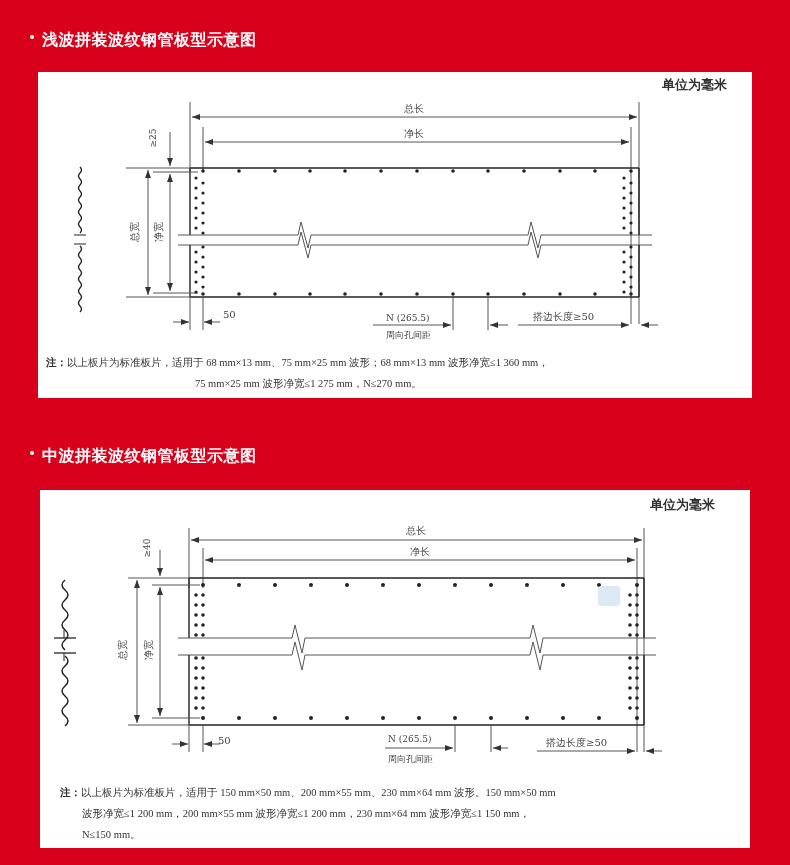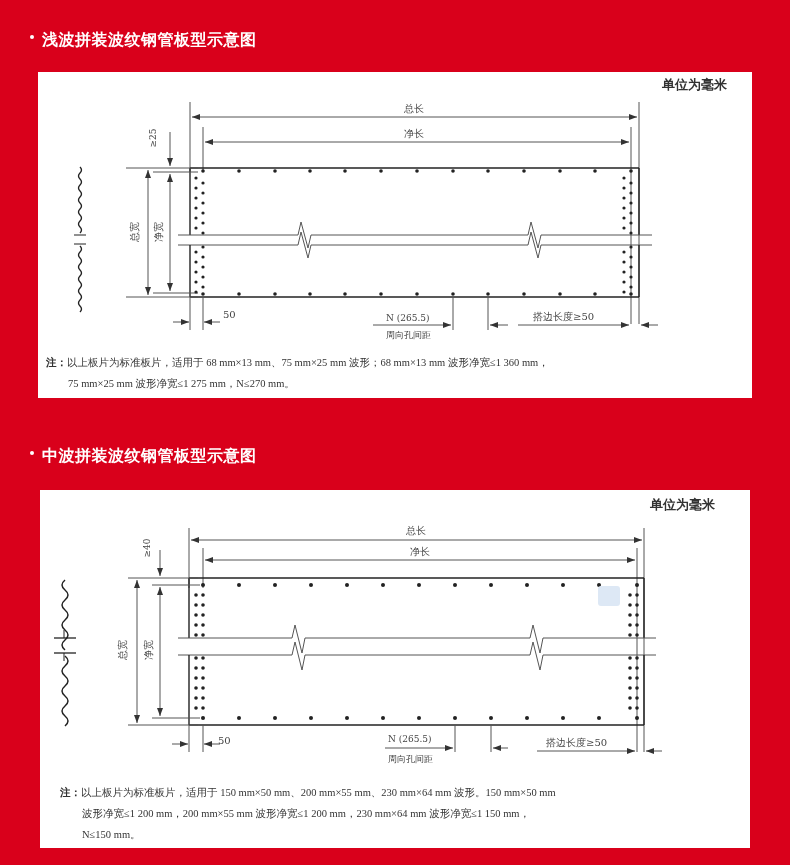--- a/index.html
+++ b/index.html
@@ -122,21 +122,21 @@
     <text class="svgtxt" x="124" y="160" font-size="10" transform="rotate(-90 124 160)" text-anchor="middle">净宽</text>
     <text class="svgtxt" x="118" y="66" font-size="9" transform="rotate(-90 118 66)" text-anchor="middle">≥25</text>
     <text class="svgtxt" x="185" y="246" font-size="10">50</text>
     <text class="svgtxt" x="348" y="249" font-size="9">N (265.5)</text>
     <text class="svgtxt" x="348" y="266" font-size="9">周向孔间距</text>
     <text class="svgtxt" x="495" y="248" font-size="10">搭边长度≥50</text>
   </svg>
   <div class="unit" style="left:624px; top:4px;">单位为毫米</div>
   <div class="note" style="left:8px; top:280px;">
     <div><b>注：</b><span>以上板片为标准板片，适用于 68 mm×13 mm、75 mm×25 mm 波形；68 mm×13 mm 波形净宽≤1 360 mm，</span></div>
-    <div style="padding-left:22px;">75 mm×25 mm 波形净宽≤1 275 mm，N≤270 mm。</div>
+    <div style="padding-left:22px;text-align:center;">75 mm×25 mm 波形净宽≤1 275 mm，N≤270 mm。</div>
   </div>
 </div>
 
 <div class="sec-title" style="top:446px;text-align:center;"><span class="dot"></span><span>中波拼装波纹钢管板型示意图</span></div>
 
 <div class="panel" style="left:40px; top:490px; width:710px; height:358px;">
   <svg width="710" height="358">
     <g stroke="#555" stroke-width="1" fill="none">
       <line x1="149" y1="38" x2="149" y2="98"></line>
       <line x1="604" y1="38" x2="604" y2="262"></line>

